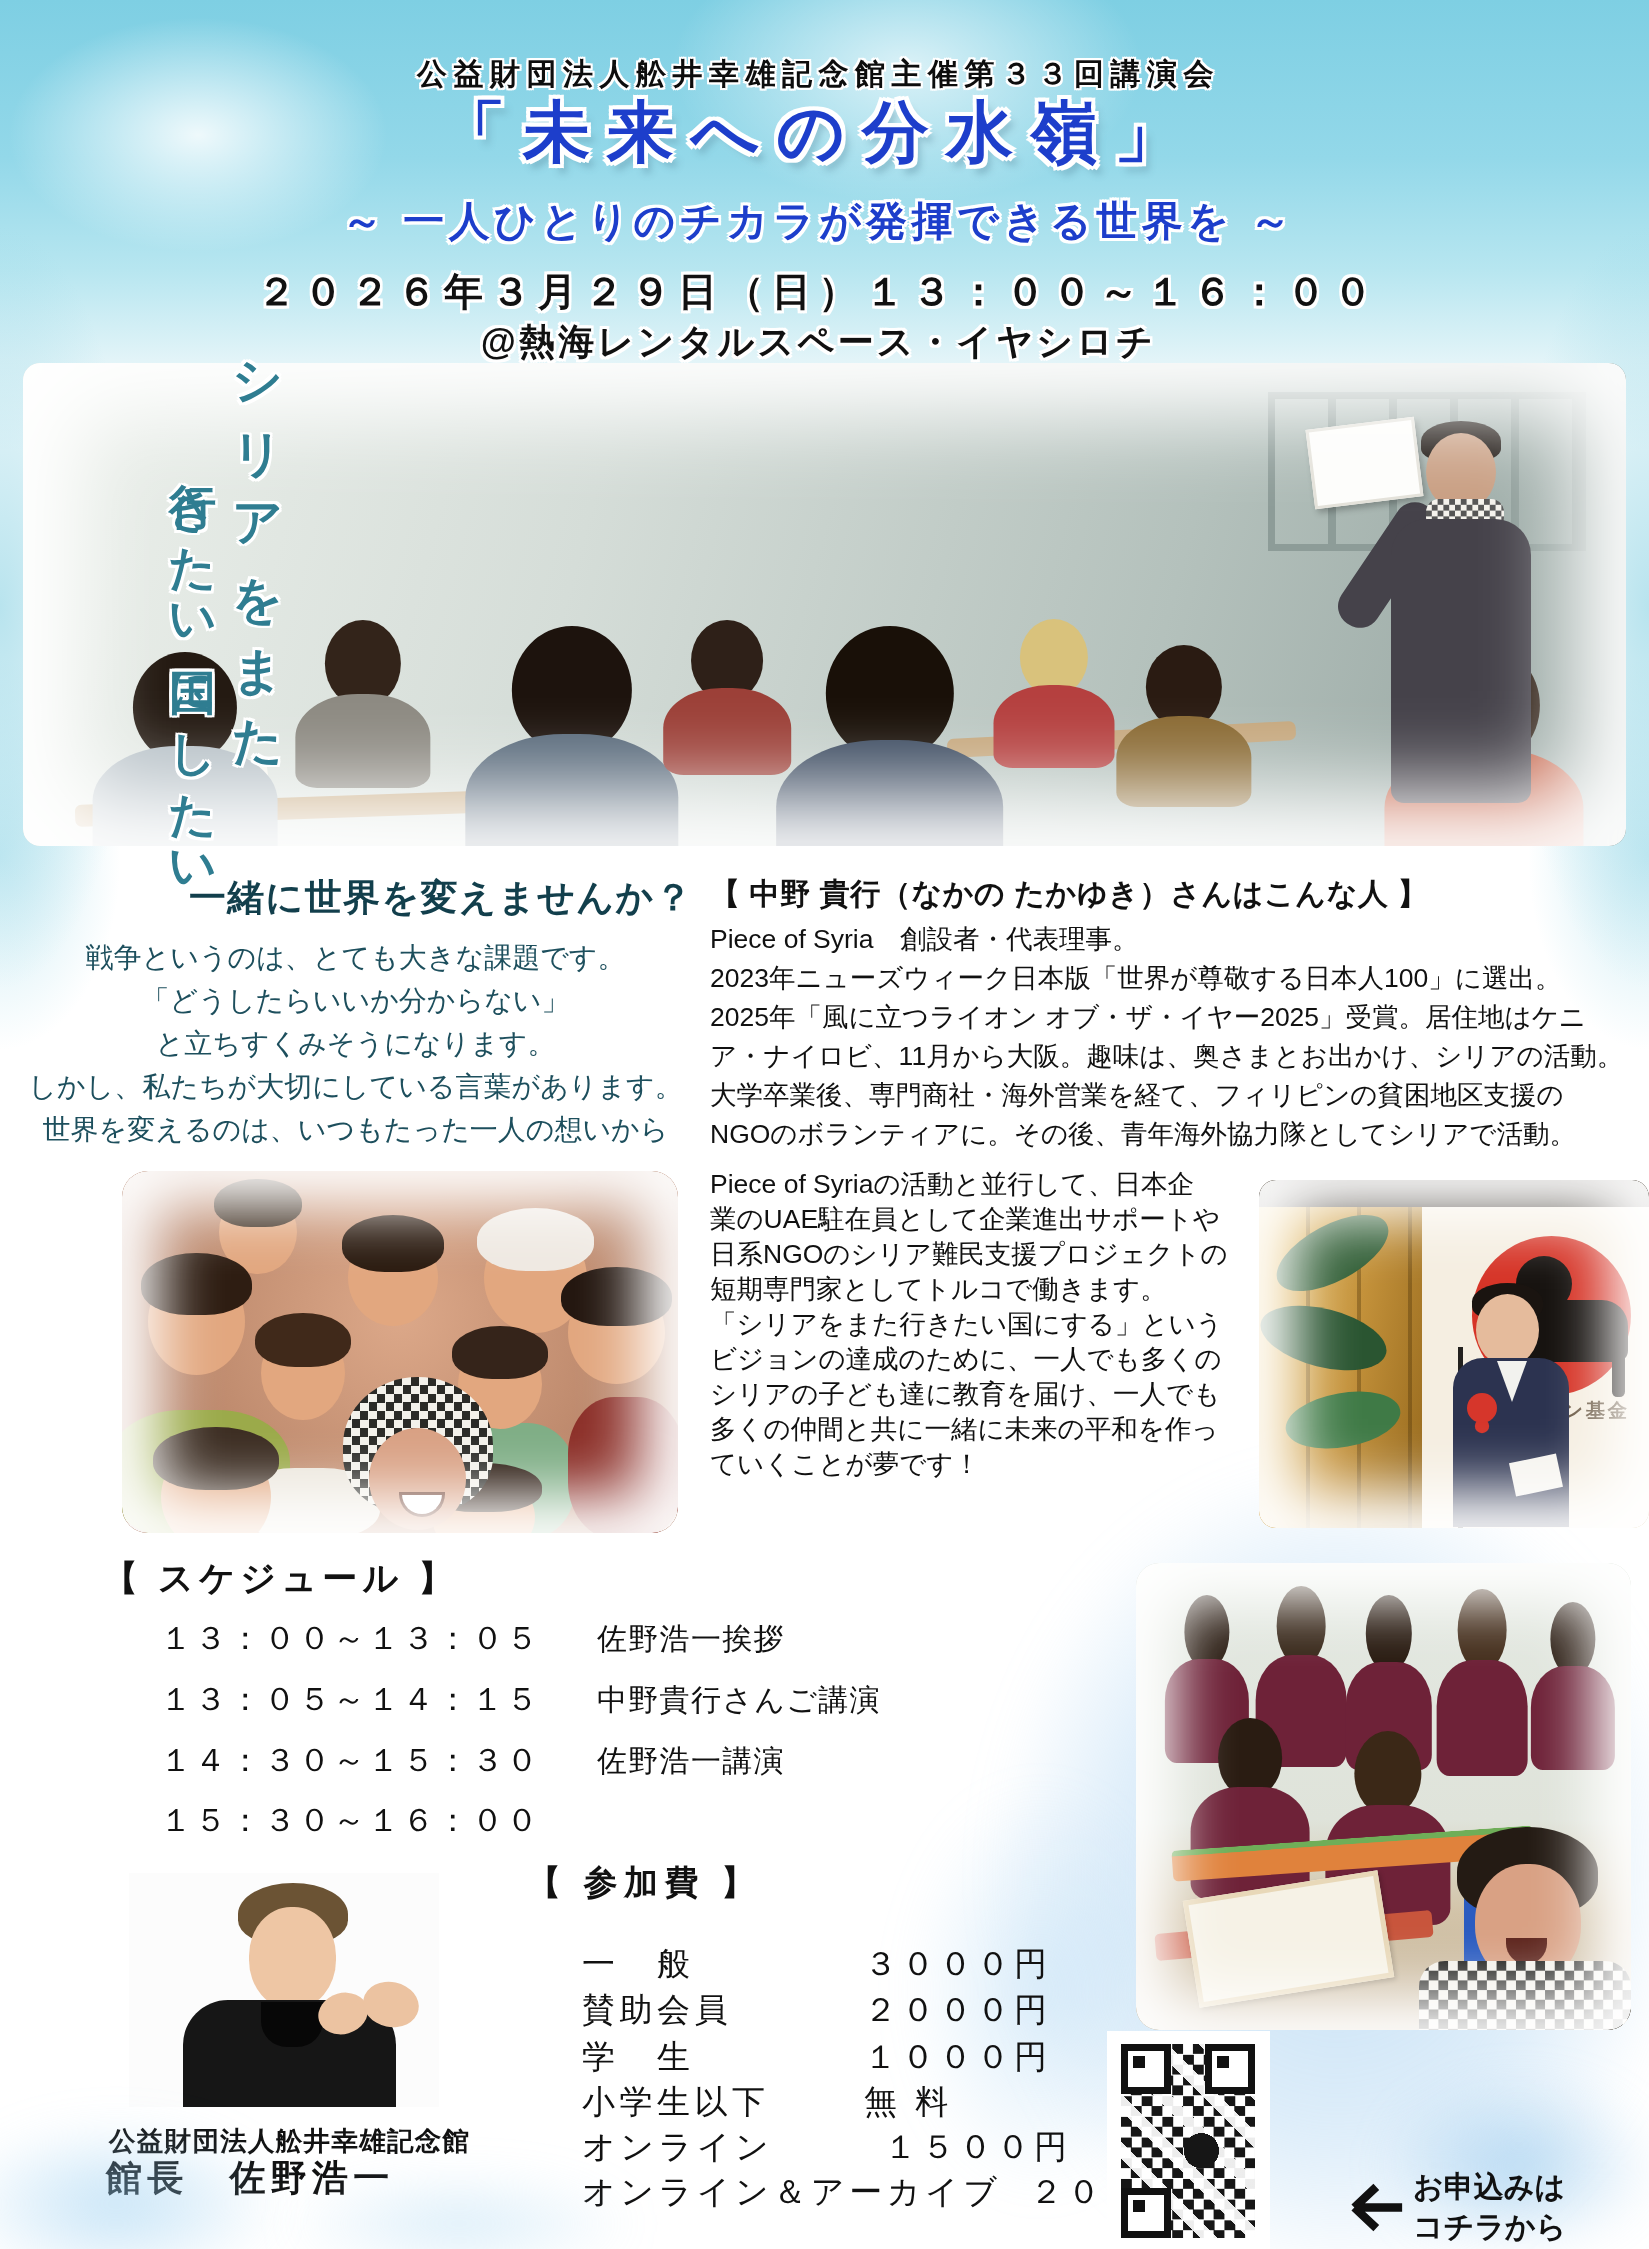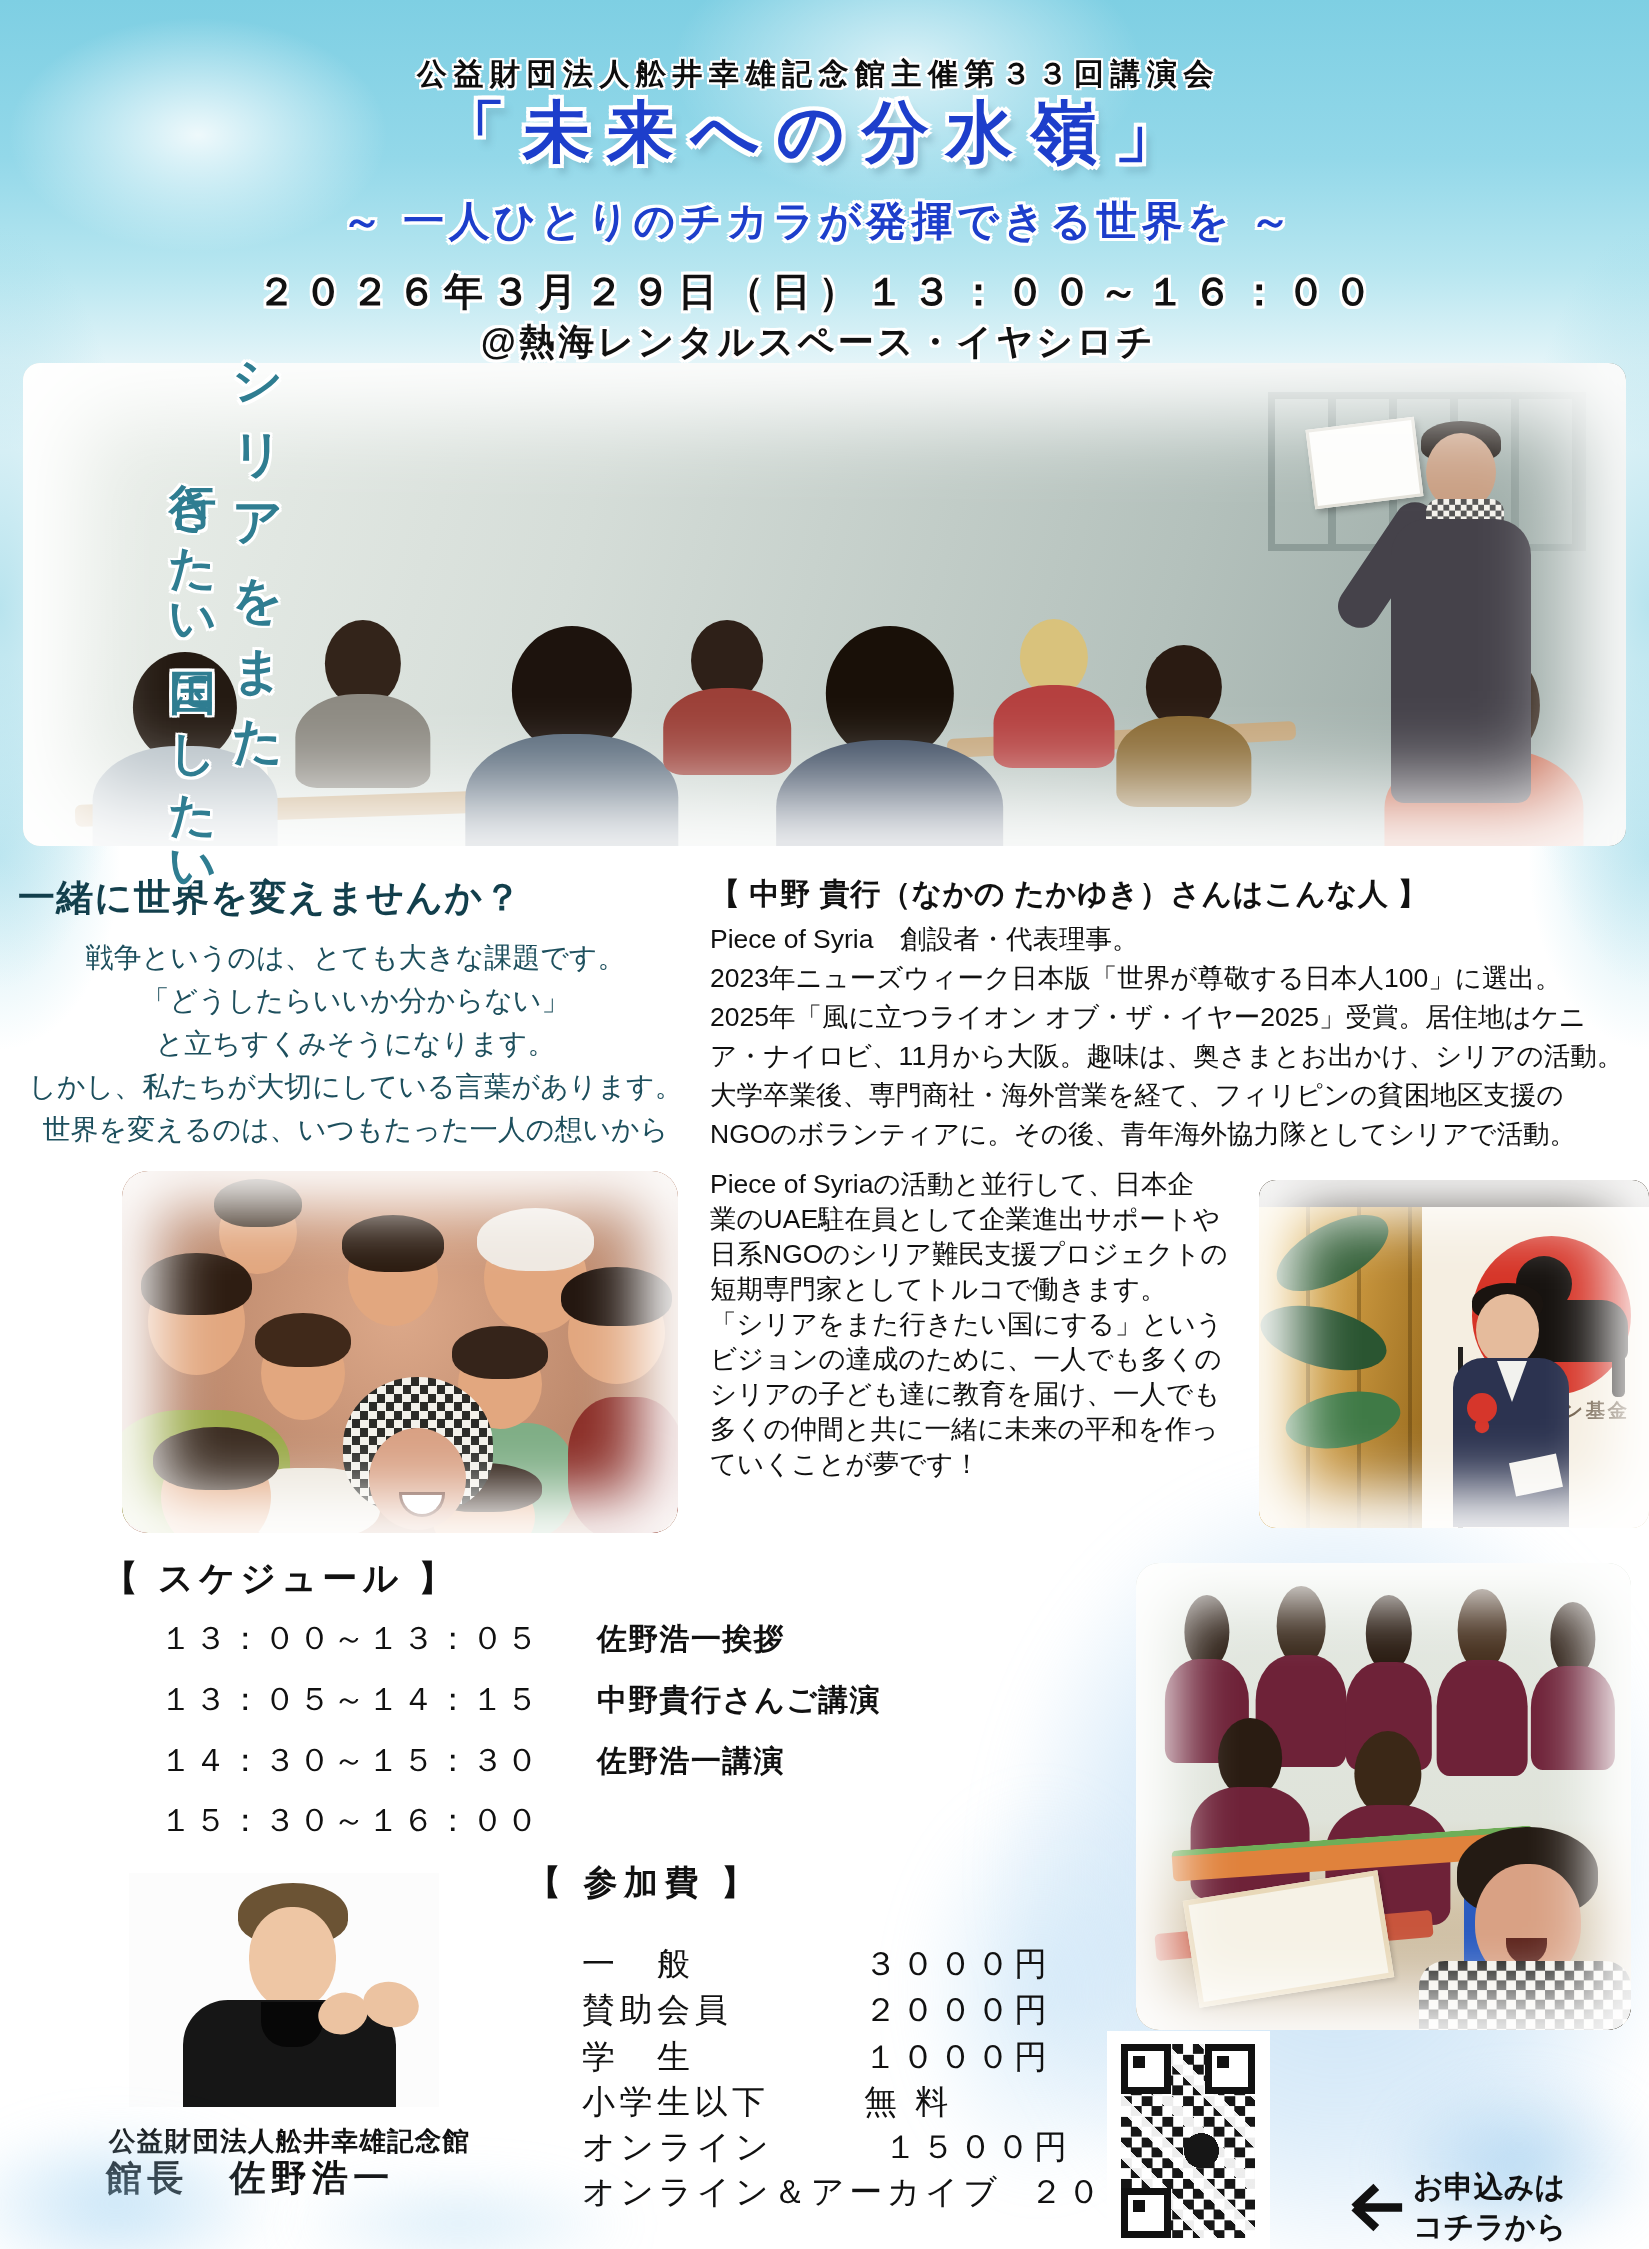--- a/index.html
+++ b/index.html
@@ -59,21 +59,21 @@
   .teacher{position:absolute;right:4%;top:11%;width:233px;height:414px;}
   .t-card{position:absolute;left:-19.4px;top:6.5px;width:103px;height:74px;background:#fdfdfb;border:3.2px solid #e4e2da;transform:rotate(-7deg);box-shadow:2.6px 3.9px 6.5px rgba(0,0,0,.25);}
   .t-head{position:absolute;left:97px;top:17px;width:70px;height:78px;border-radius:50%;background:#c99f83;}
   .t-hair{position:absolute;left:92px;top:5.2px;width:80px;height:40px;border-radius:50% 50% 30% 30%;background:#17100b;}
   .t-scarf{position:absolute;left:97px;top:83px;width:78px;height:31px;border-radius:13px;
     background:repeating-conic-gradient(#f4f2ec 0% 25%,#555 0% 50%);background-size:11.6px 11.6px;}
   .t-body{position:absolute;left:62px;top:103px;width:140px;height:284px;border-radius:36px 36px 13px 13px;background:#45424a;}
   .t-arm{position:absolute;left:37px;top:78px;width:43px;height:142px;border-radius:20.7px;background:#45424a;transform:rotate(34deg);}
 
   
-  .invite-h{left:18px;width:675px;top:873px;text-align:left;font-size:37px;font-weight:bold;color:#123f4c;letter-spacing:1.3px;}
+  .invite-h{left:18px;width:675px;top:873px;text-align:right;font-size:37px;font-weight:bold;color:#123f4c;letter-spacing:1.3px;}
   .invite-b{left:6.5px;width:698px;top:936px;text-align:center;font-size:28px;line-height:43px;color:#1d4f5d;}
 
   
   .profile-h{left:710px;top:874px;font-size:30px;font-weight:bold;letter-spacing:0.6px;}
   .profile-b1{left:710px;top:920px;width:931px;font-size:26.5px;line-height:39px;}
   .profile-b2{left:710px;top:1167px;width:551px;font-size:26.5px;line-height:35px;}
 
   
   .photo-group{left:122px;top:1171px;width:556px;height:362px;border-radius:26px;z-index:3;
     background:radial-gradient(circle at 50% 40%,#dca889 0%,#c08c6f 55%,#a4705a 100%);}
@@ -103,21 +103,21 @@
   .aw-hair{position:absolute;left:213px;top:103px;width:71px;height:37px;border-radius:50% 50% 35% 35%;background:#1a1410;}
   .aw-suit{position:absolute;left:194px;top:178px;width:116px;height:169px;border-radius:30px 30px 0 0;background:#2c3350;}
   .aw-shirt{position:absolute;left:238px;top:181px;width:30px;height:41px;background:#f2f2ee;clip-path:polygon(0 0,100% 0,50% 100%);}
   .aw-rosette{position:absolute;left:208px;top:213px;width:30px;height:30px;border-radius:50%;background:#d6362b;box-shadow:0 18px 0 -7.8px #d6362b;}
   .aw-paper{position:absolute;left:253px;top:278px;width:48px;height:34px;background:#f6f4ef;transform:rotate(-12deg);}
 
   
   .sched-h{left:103px;top:1555px;font-size:35px;font-weight:bold;letter-spacing:5.2px;}
   .srow{position:absolute;left:160px;display:flex;align-items:baseline;gap:43px;}
   .srow .t{font-size:32px;letter-spacing:2.6px;width:394px;}
-  .srow .e{font-size:30px;font-weight:bold;letter-spacing:1.3px;}
+  .srow .e{font-size:30px;font-weight:normal;letter-spacing:1.3px;}
 
   
   .fees-h{left:527px;top:1860px;font-size:34px;font-weight:bold;letter-spacing:6.5px;}
   .frow{position:absolute;left:582px;display:flex;align-items:baseline;}
   .frow .l{font-size:33px;letter-spacing:4.5px;width:282px;}
   .frow .p{font-size:33px;letter-spacing:4.5px;}
   .frow.wide .l{width:auto;margin-right:28.4px;}
 
   
   .photo-sano{left:129px;top:1873px;width:310px;height:234px;background:#fcfcfc;box-shadow:0 0 19.4px 11.6px rgba(255,255,255,.9);}

